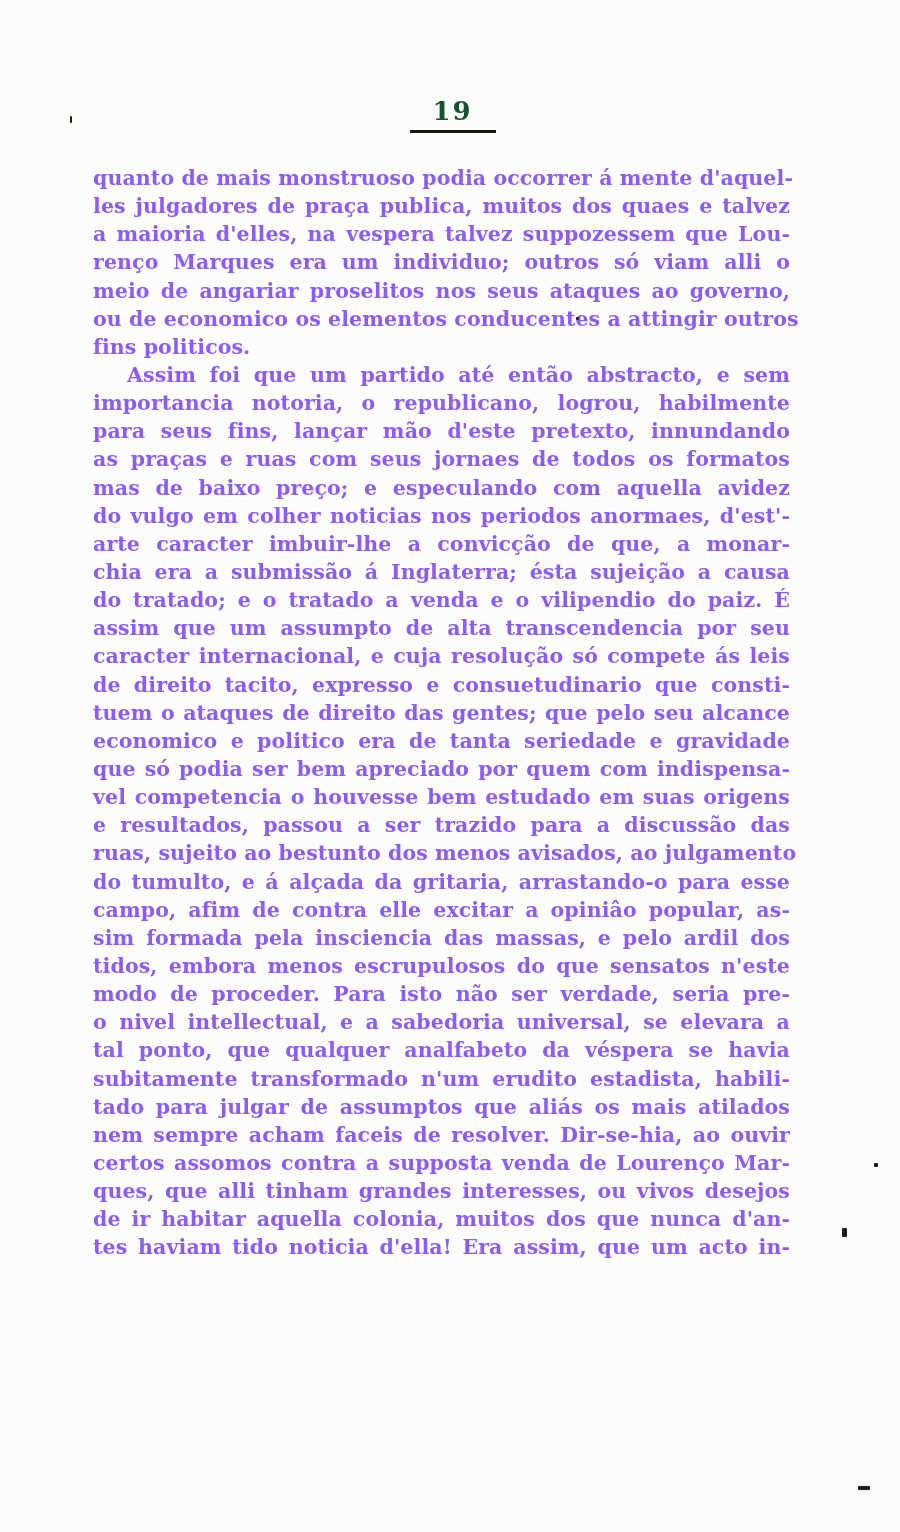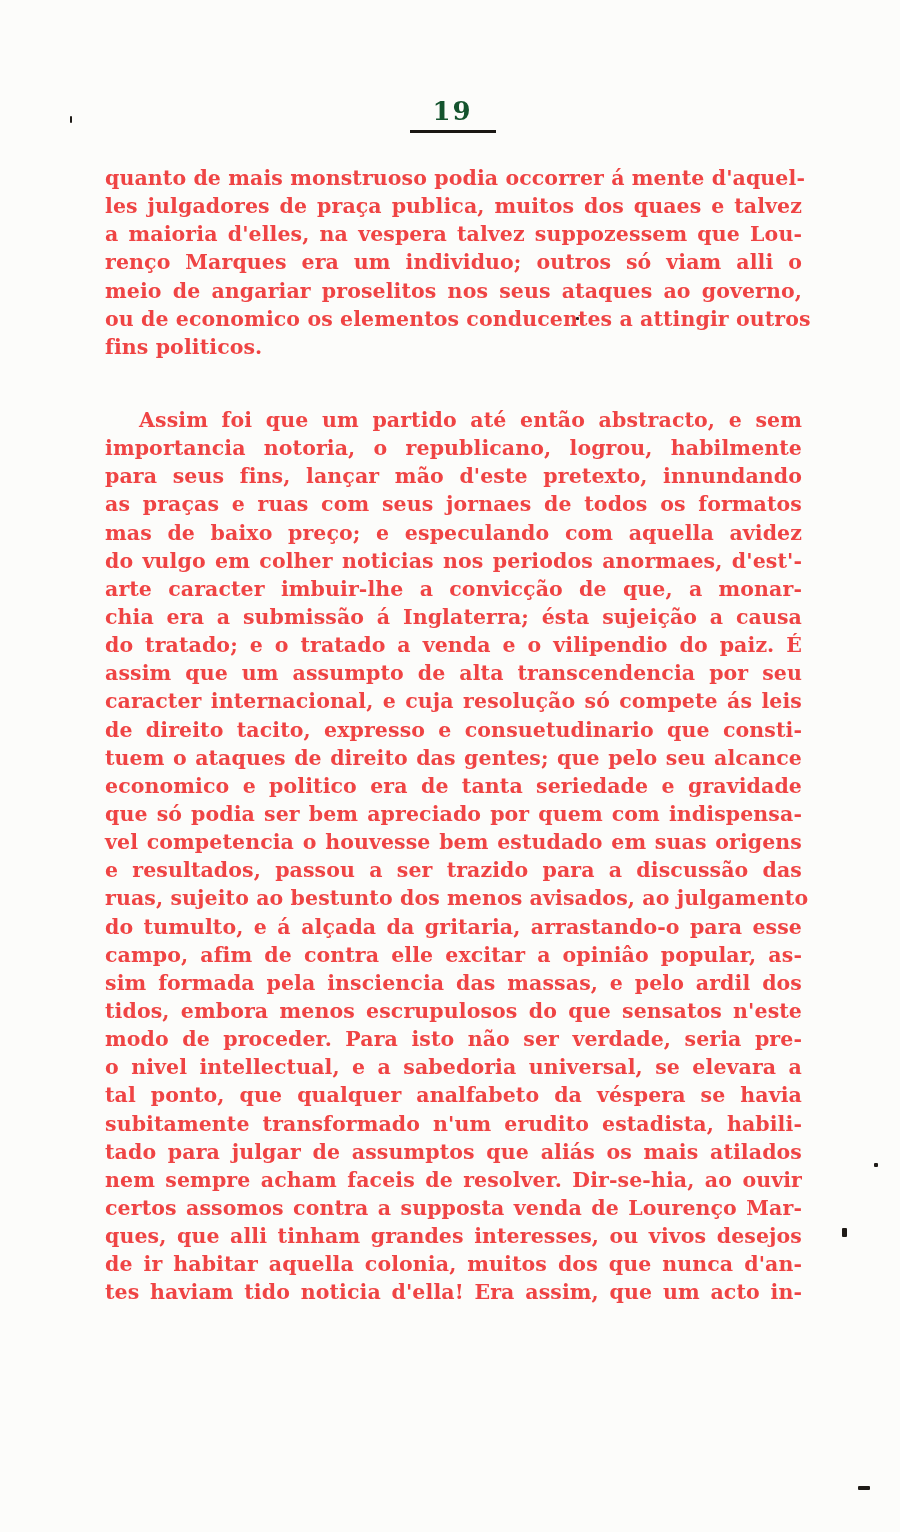--- a/index.html
+++ b/index.html
@@ -41,40 +41,39 @@
   .page-number-rule {
     display: block;
     width: 86px;
     height: 3px;
     background: #1a1713;
     margin: 0 auto;
   }
   .text-block {
     position: absolute;
     top: 164px;
-    left: 105px;
+    left: 93px;
     width: 697px;
-    color: #ef4444;
+    color: #8b5cf6;
   }
   .line {
     font-size: 20.5px;
     font-weight: 700;
     line-height: 28.15px;
     height: 28.15px;
     white-space: nowrap;
     text-align: justify;
     text-align-last: justify;
     letter-spacing: 0.1px;
   }
   .line.no-justify {
     text-align-last: left;
   }
   .line.indent {
     padding-left: 34px;
-    margin-top: 45px;
   }
   .speck {
     position: absolute;
     background: #1f1b17;
     border-radius: 1px;
   }
 </style>
 </head>
 <body>
 

